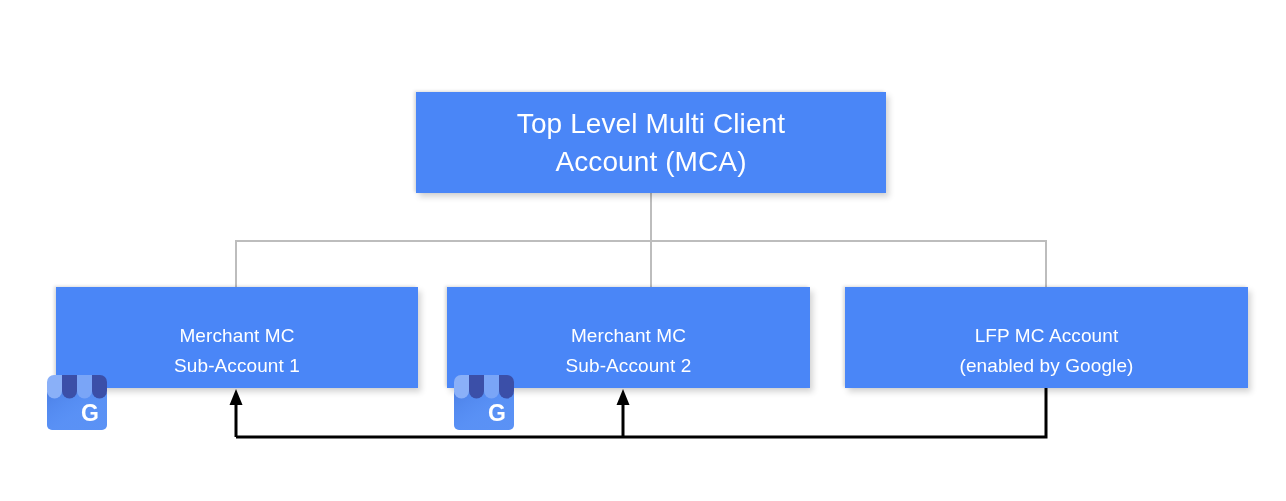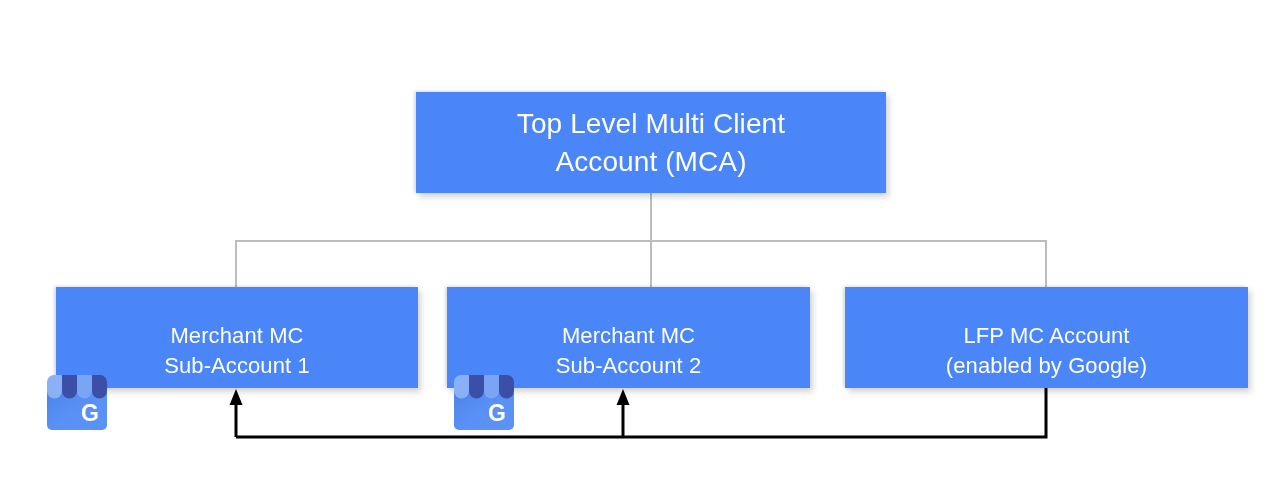--- a/index.html
+++ b/index.html
@@ -60,21 +60,21 @@
     font-size: 28px;
     line-height: 38px;
     letter-spacing: 0.1px;
   }
 
   .node-sub {
     top: 287px;
     height: 101px;
   }
   .node-sub .node-text {
-    font-size: 22px;
+    font-size: 19px;
     line-height: 30px;
     letter-spacing: 0.1px;
     margin-top: 27px;
   }
   #node-merchant-1 { left: 56px;  width: 362px; }
   #node-merchant-2 { left: 447px; width: 363px; }
   #node-lfp        { left: 845px; width: 403px; justify-content: center; }
 
   
   .gmb-icon {

